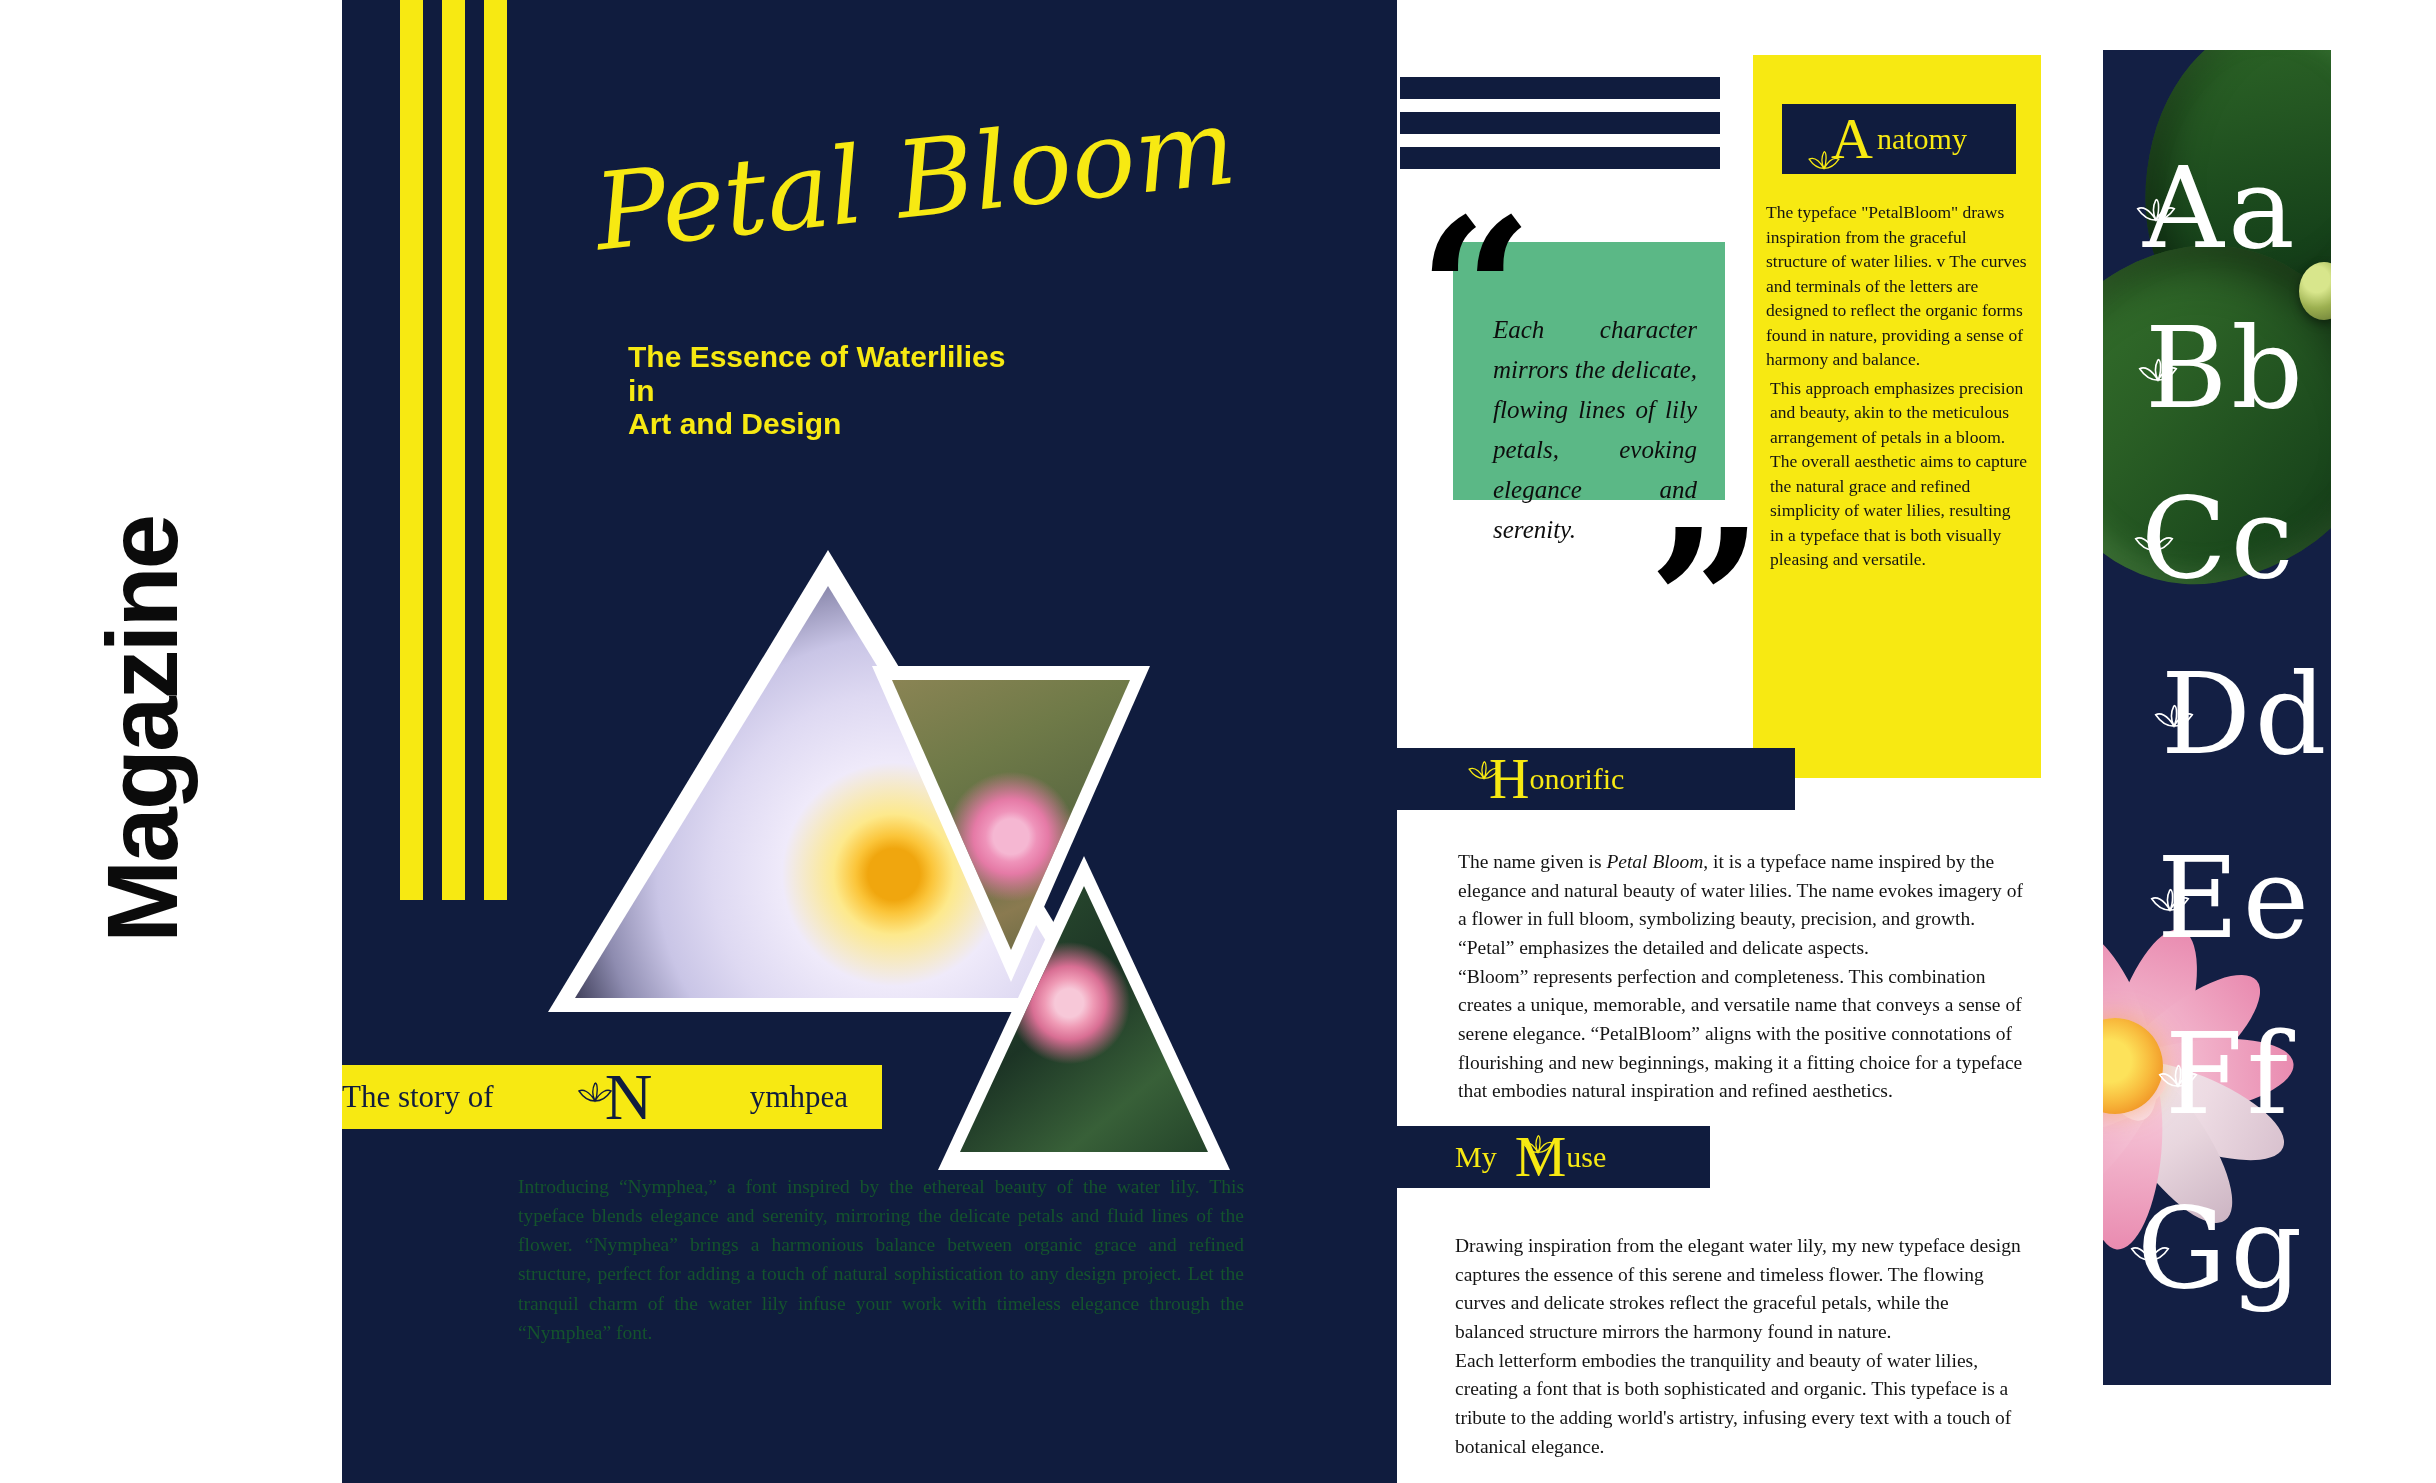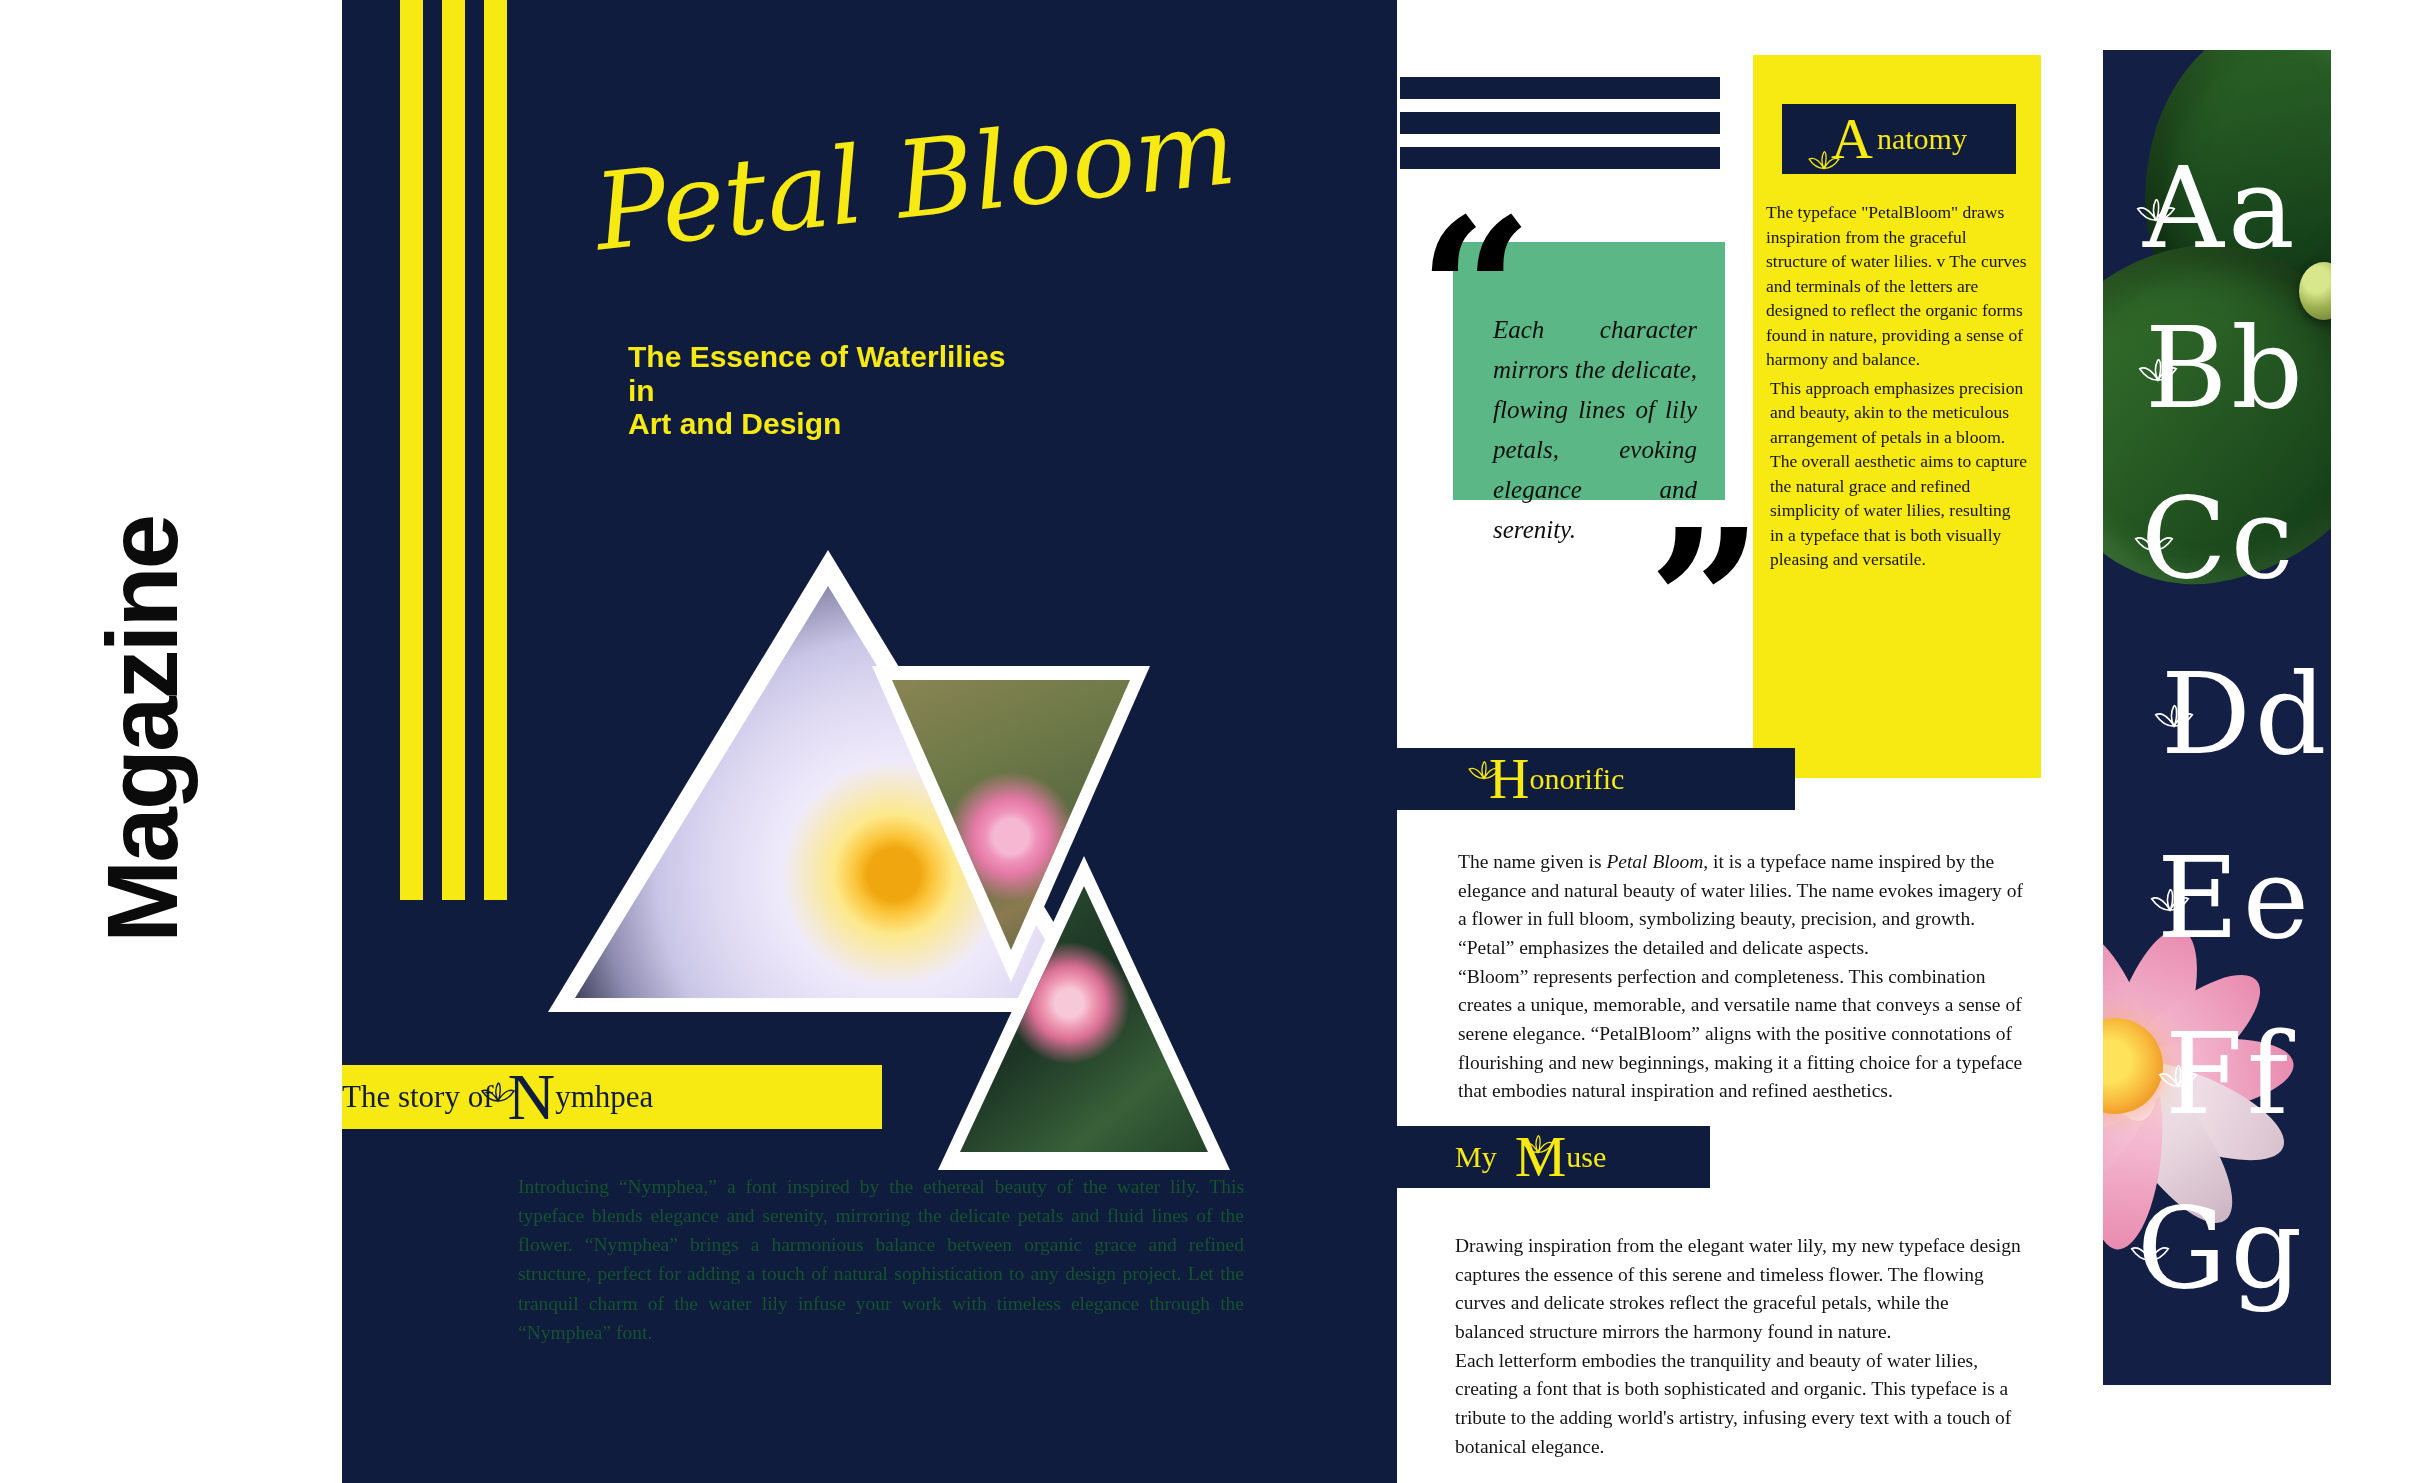--- a/index.html
+++ b/index.html
@@ -40,21 +40,21 @@
       radial-gradient(circle at 50% 58%,#f5b7d2 0 9%,#ef93ba 13%,#e57aa6 19%,rgba(229,122,166,0) 33%),
       linear-gradient(155deg,#8a8454 0%,#6f7a48 30%,#5d6b42 55%,#8a7a50 75%,#55603c 100%);}
   .tri-sm{left:938px;top:856px;width:292px;height:314px;}
   .tri-sm .tri-inner{left:22px;top:30px;width:248px;height:266px;
     background:
       radial-gradient(circle at 44% 44%,#f7c8d8 0 7%,#ef9ab5 12%,#d96f94 18%,rgba(217,111,148,0) 30%),
       linear-gradient(140deg,#2f5433 0%,#1c3425 45%,#386038 75%,#24442a 100%);}
 
   
   .story-banner{position:absolute;left:342px;top:1065px;width:540px;height:64px;background:#f7e912;
-    display:flex;align-items:center;justify-content:flex-start;padding-right:34px;box-sizing:border-box;
+    display:flex;align-items:center;justify-content:space-between;padding-right:34px;box-sizing:border-box;
     color:#101c3e;font-size:31px;}
   .story-banner .initial{position:relative;font-size:66px;line-height:0.8;margin-left:14px;}
   .orn{position:absolute;pointer-events:none;}
   .story-banner .orn{left:-30px;top:-12px;color:#101c3e;}
   .heading-initial{position:relative;display:inline-block;}
 
   
   .cover-intro{position:absolute;left:518px;top:1152px;width:726px;
     color:#14532d;font-size:19.5px;line-height:1.5;text-align:justify;}
 

